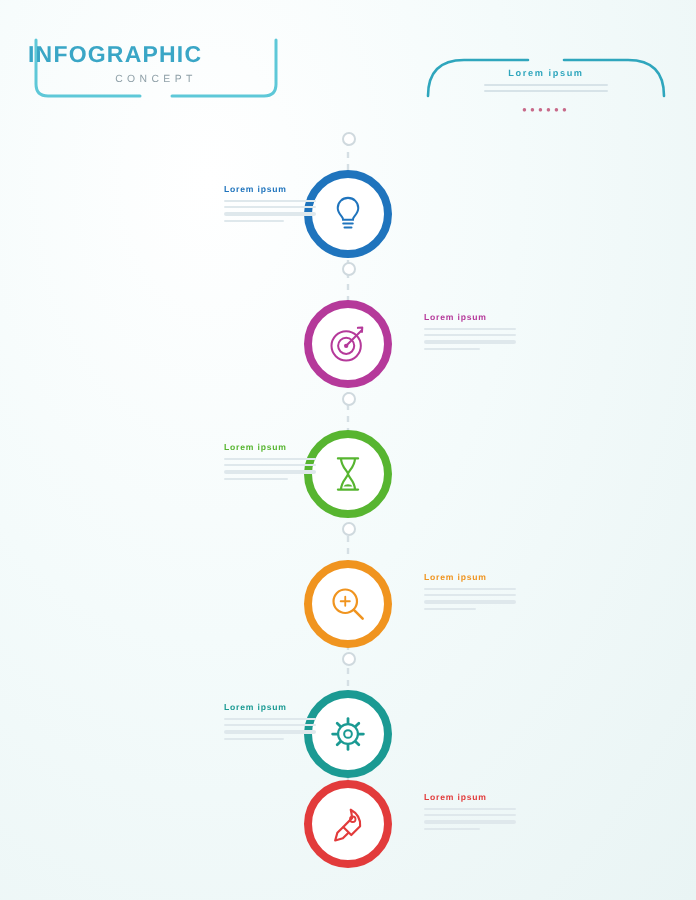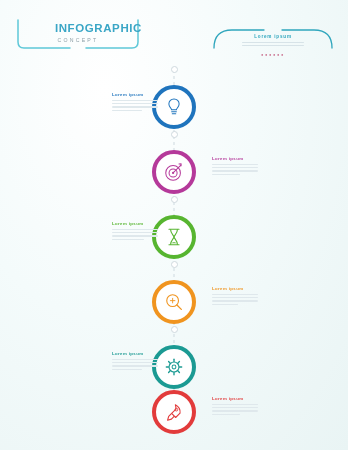--- a/index.html
+++ b/index.html
@@ -29,21 +29,21 @@
   }
   .header-bracket {
     position: absolute;
     inset: 0;
   }
   .header-title {
     position: absolute;
     left: 0;
     top: 6px;
     width: 128px;
-    text-align: right;
+    text-align: left;
     font-size: 11.5px;
     font-weight: bold;
     letter-spacing: 0.6px;
     color: #3aa6c6;
   }
   .header-sub {
     position: absolute;
     left: 0;
     top: 21px;
     width: 128px;

